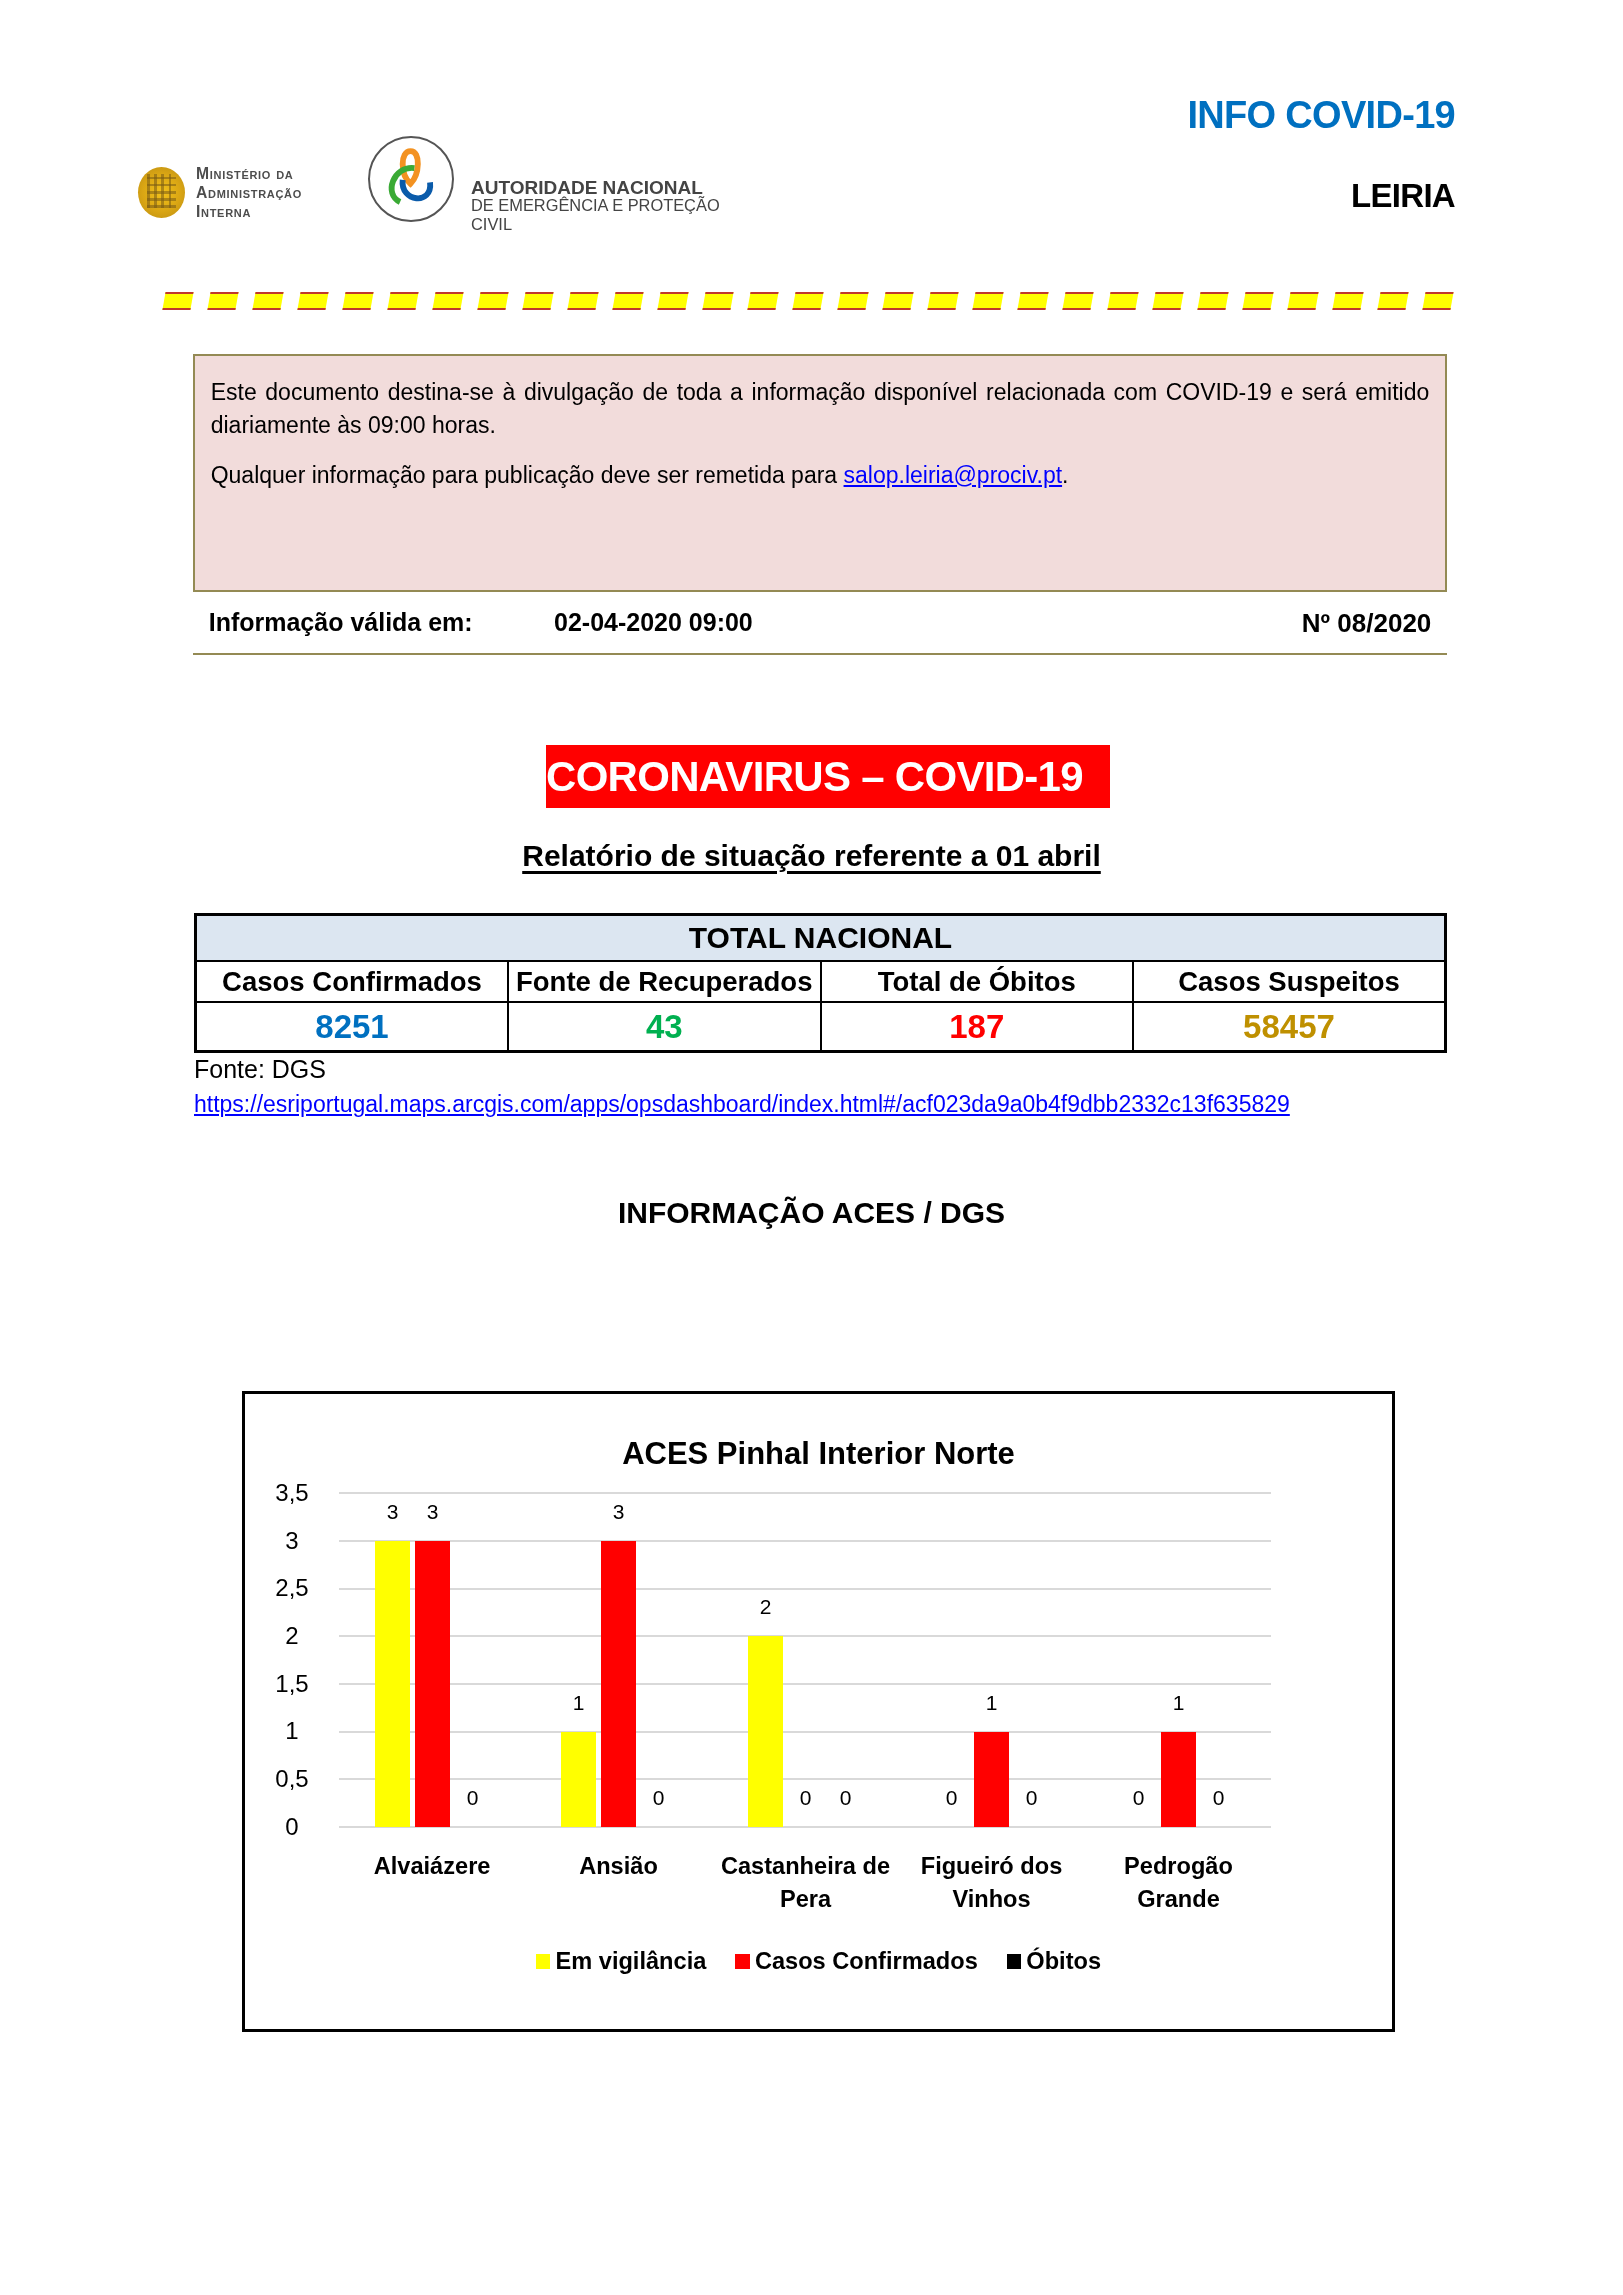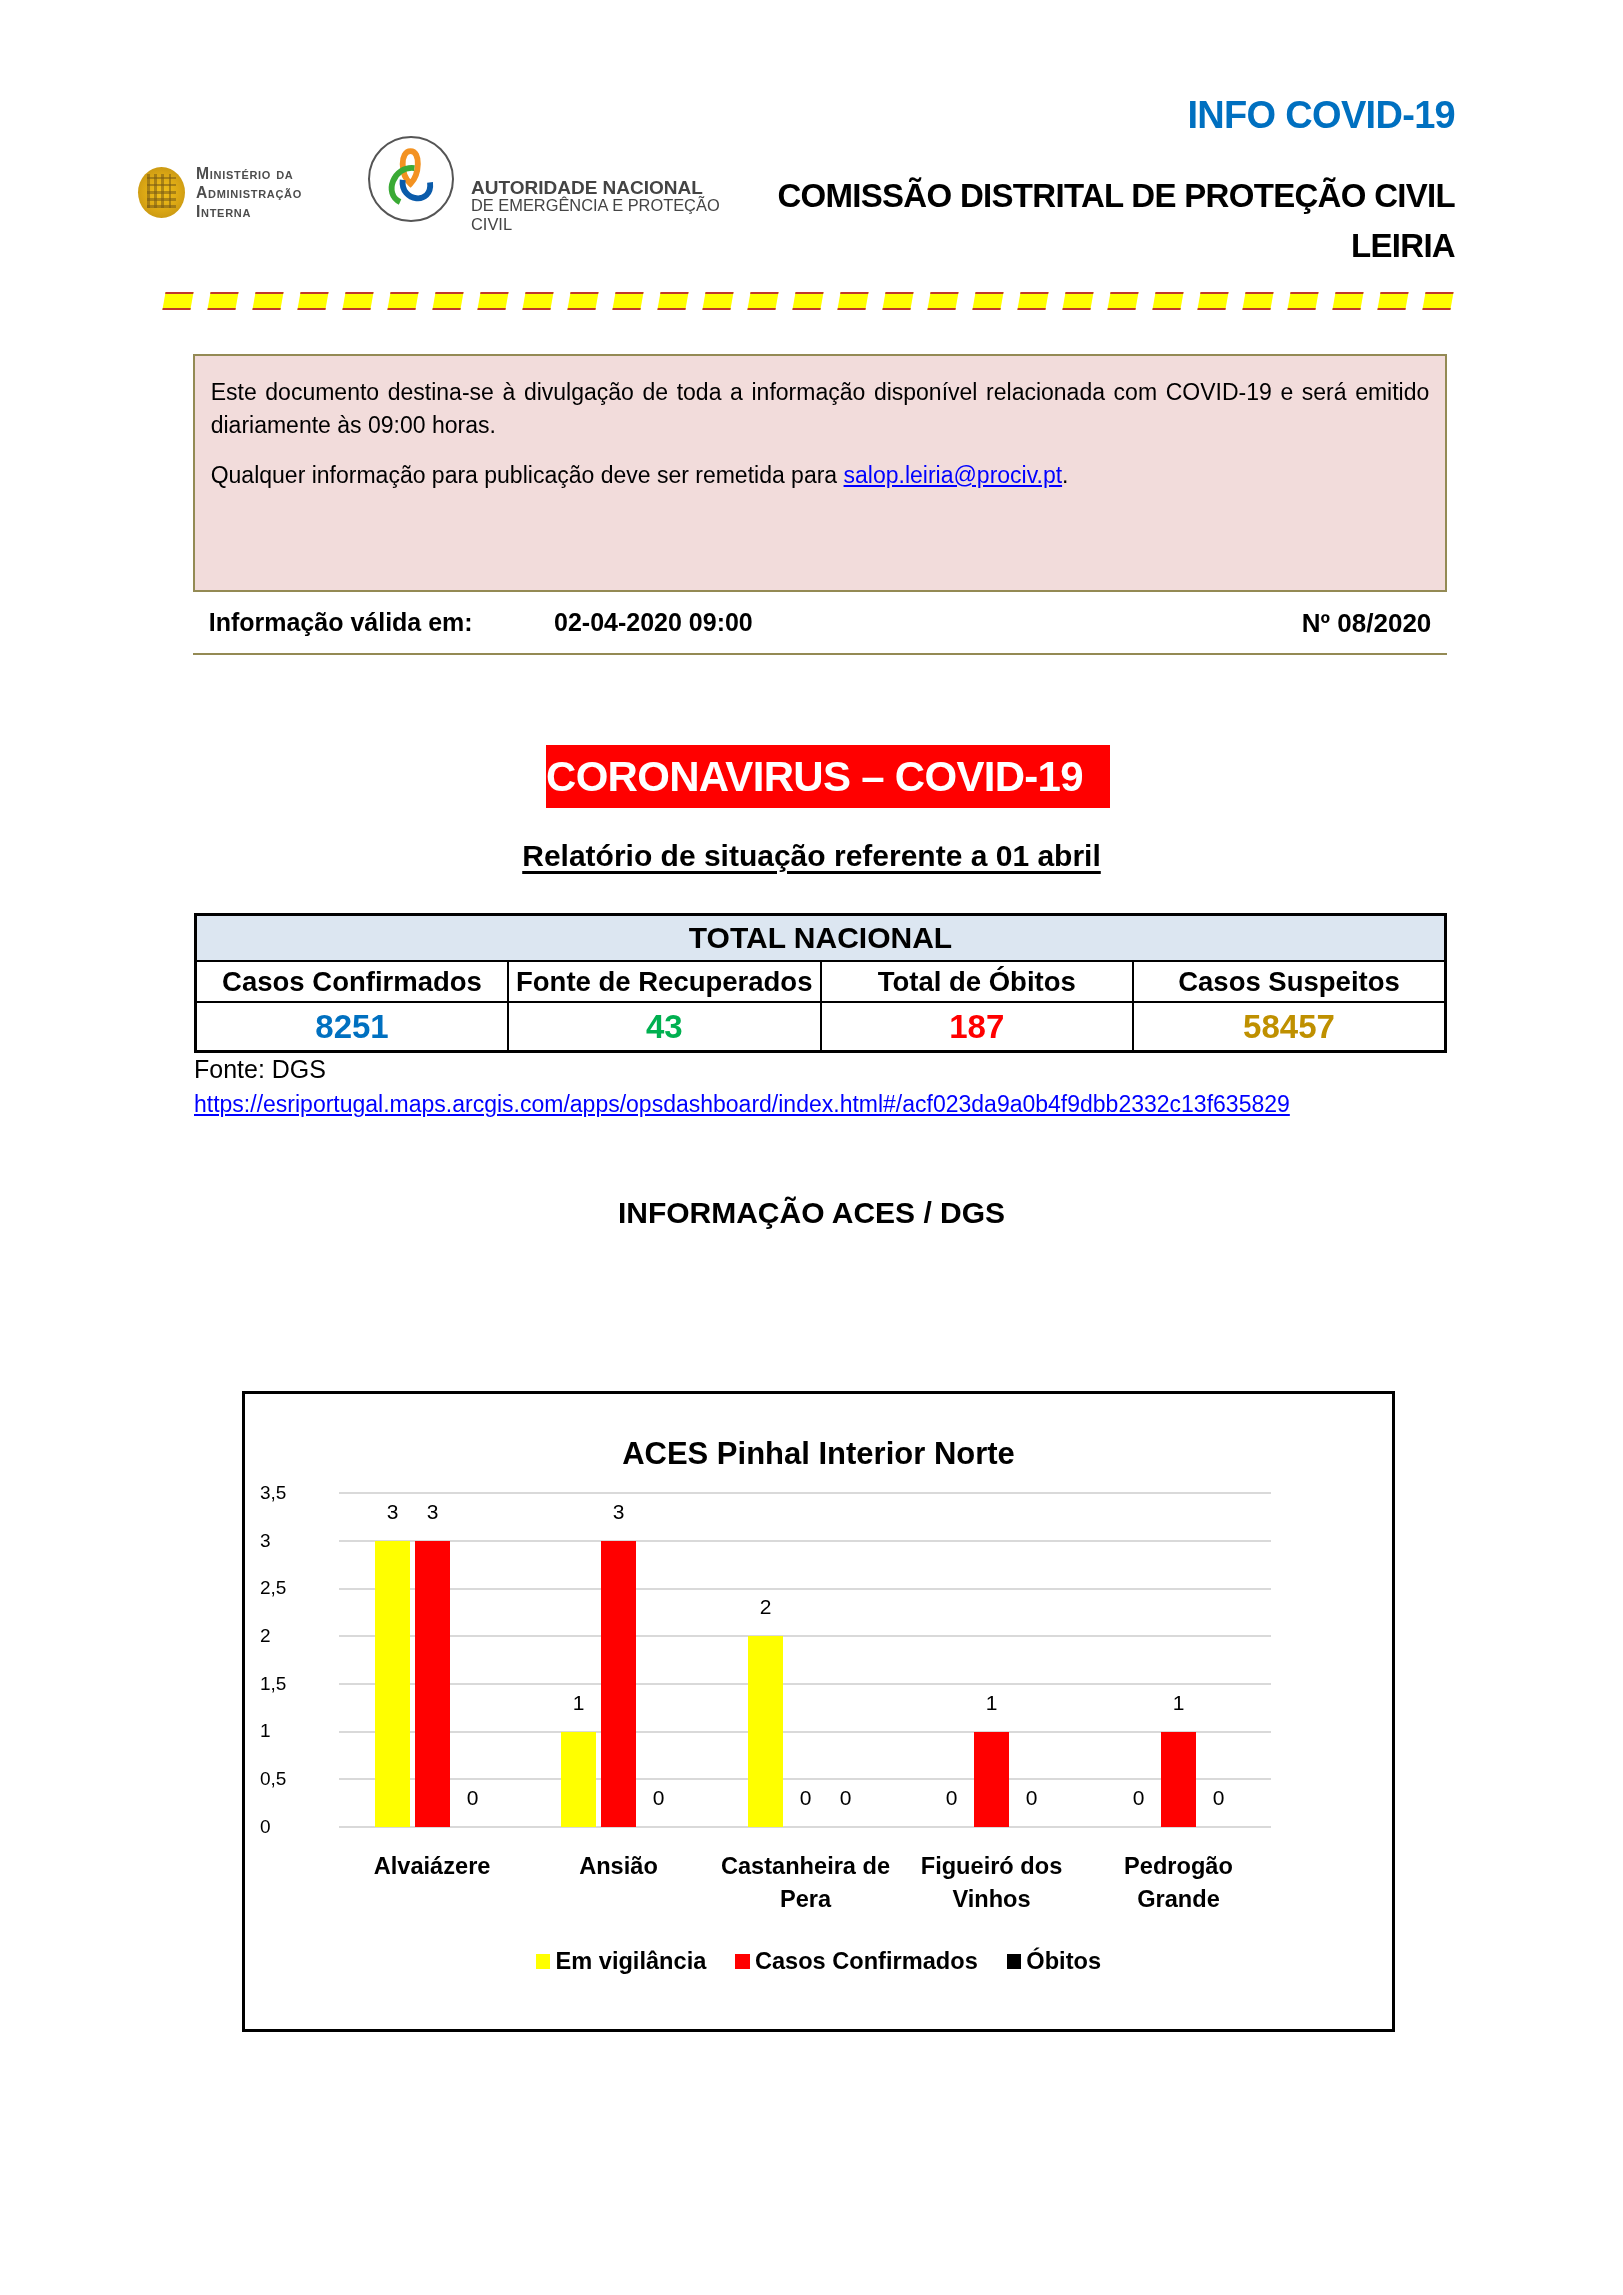--- a/index.html
+++ b/index.html
@@ -55,34 +55,33 @@
   .fonte { left:194px; top:1055px; font-size:25px; }
   .link { left:194px; top:1091px; font-size:23px; color:#0000FF; text-decoration:underline; }
 
   .section-title { left:0; width:1623px; top:1196px; text-align:center; font-size:30px; font-weight:bold; }
 
   
   .chart { left:242px; top:1391px; width:1153px; height:641px; border:3.3px solid #000; box-sizing:border-box; background:#fff; }
   .chart-title { position:absolute; left:0; right:0; top:18px; text-align:center; font-size:31px; font-weight:bold;margin-top:24px; }
   .plot { position:absolute; left:94px; top:99px; width:932px; height:334px; }
   .gridline { position:absolute; left:0; right:0; height:2px; background:#D9D9D9; }
-  .ytick { position:absolute; left:-79px; width:64px; text-align:left; font-size:19px; transform:translateY(-50%); }
+  .ytick { position:absolute; left:-79px; width:64px; text-align:center; font-size:24px; transform:translateY(-50%); }
   .bar { position:absolute; bottom:0; width:35px; }
   .bar-label { position:absolute; width:39px; text-align:center; font-size:21px; transform:translateX(-2px); }
   .xlabel { position:absolute; top:372px; width:183px; text-align:center; font-size:23.6px; font-weight:bold; line-height:33px; }
   .legend { position:absolute; left:0; right:0; top:554px; display:flex; justify-content:center; gap:29px; font-size:23.6px; font-weight:bold; }
   .legend-item { display:flex; align-items:center; gap:5.2px; }
   .swatch { width:14.4px; height:14.4px; display:inline-block; }
 </style>
 </head>
 <body>
 
 <div class="abs info-title">INFO COVID-19</div>
 <div class="abs org-title">
-  <div>COMISSÃO DISTRITAL DE PROTEÇÃO CIVIL</div>
   <div>LEIRIA</div>
 </div>
 
 <div class="abs logo-mai">
   <div class="mai-emblem"></div>
   <div class="mai-text">
     <div>Ministério da</div>
     <div>Administração</div>
     <div>Interna</div>
   </div>

